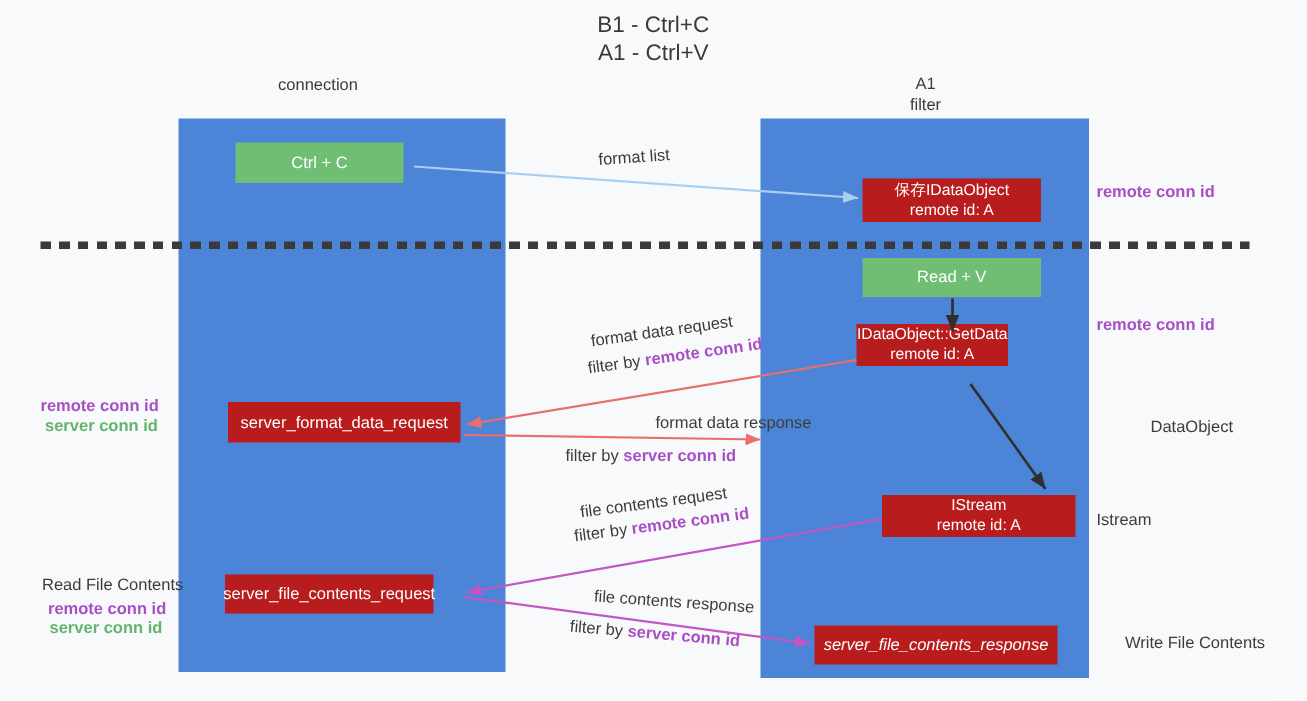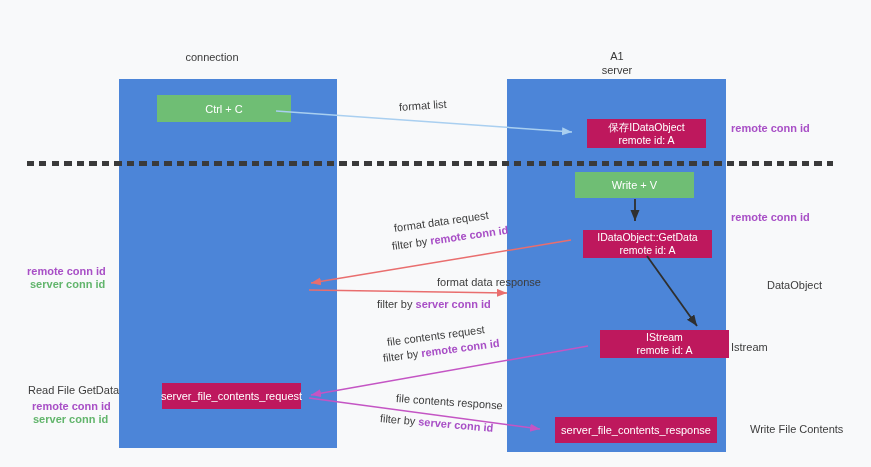--- a/index.html
+++ b/index.html
@@ -8,67 +8,74 @@
   .title{position:absolute;left:0;top:7px;width:100%;text-align:center;
          font-size:15px;line-height:19px;color:#3a3a3a;z-index:6;}
   .hdr{position:absolute;width:120px;text-align:center;font-size:11px;line-height:14px;color:#3a3a3a;z-index:6;}
   .lane{position:absolute;background:#4c85d8;z-index:1;}
   .dashed{position:absolute;left:27px;top:161px;width:806px;height:4.5px;z-index:3;
           background:repeating-linear-gradient(90deg,#3a3a3a 0 7px,transparent 7px 12.5px);}
   .node{position:absolute;display:flex;align-items:center;justify-content:center;
         color:#ffffff;font-size:11px;text-align:center;z-index:2;}
   .node.two{flex-direction:column;font-size:10.5px;line-height:13px;}
   .green{background:#6fbe74;}
-  .orange{background:#be185d;margin-left:12px;}
+  .orange{background:#b91c1c;}
   .arrows{position:absolute;left:0;top:0;z-index:4;pointer-events:none;}
   .lbl{position:absolute;font-size:11px;white-space:nowrap;color:#3c3c3c;z-index:5;transform-origin:left center;}
   .purple{color:#a84fc6;font-weight:bold;}
   .greent{color:#62b56c;font-weight:bold;}
 </style>
 </head>
 <body>
 
 <div id="page">
 
+  <div class="title">
+    <div>B1 - Ctrl+C</div>
+    <div>A1 - Ctrl+V</div>
+  </div>
 
   <div class="hdr" style="left:152px;top:50px;">
     <div>connection</div>
   </div>
   <div class="hdr" style="left:557px;top:49px;">
     <div>A1</div>
-    <div>server</div>
+    <div>filter</div>
   </div>
 
   <div class="lane" style="left:119px;top:79px;width:218px;height:369px;"></div>
   <div class="lane" style="left:507px;top:79px;width:219px;height:373px;"></div>
 
   <div class="dashed"></div>
 
-  <div class="node green" style="left:157px;top:95px;width:134px;height:27px;text-align:right;">
+  <div class="node green" style="left:157px;top:95px;width:112px;height:27px;text-align:right;">
     <span>Ctrl + C</span>
   </div>
   <div class="node orange two" style="left:575px;top:119px;width:119px;height:29px;">
     <span>保存IDataObject</span>
     <span>remote id: A</span>
   </div>
   <div class="node green" style="left:575px;top:172px;width:119px;height:26px;">
-    <span>Write + V</span>
+    <span>Read + V</span>
   </div>
-  <div class="node orange two" style="left:571px;top:230px;width:129px;height:28px;">
+  <div class="node orange two" style="left:571px;top:216px;width:101px;height:28px;">
     <span>IDataObject::GetData</span>
     <span>remote id: A</span>
+  </div>
+  <div class="node orange" style="left:152px;top:268px;width:155px;height:27px;">
+    <span>server_format_data_request</span>
   </div>
   <div class="node orange two" style="left:588px;top:330px;width:129px;height:28px;">
     <span>IStream</span>
     <span>remote id: A</span>
   </div>
   <div class="node orange" style="left:150px;top:383px;width:139px;height:26px;">
     <span>server_file_contents_request</span>
   </div>
-  <div class="node orange" style="left:543px;top:417px;width:162px;height:26px;">
+  <div class="node orange" style="left:543px;top:417px;width:162px;height:26px;font-style:italic;">
     <span>server_file_contents_response</span>
   </div>
 
   <svg class="arrows" width="871" height="467">
     <defs>
       <marker id="m-blue" markerUnits="userSpaceOnUse" markerWidth="11" markerHeight="9" refX="10" refY="4" orient="auto">
         <path d="M0,0 L10,4 L0,8 Z" fill="#a9cff0"></path>
       </marker>
       <marker id="m-black" markerUnits="userSpaceOnUse" markerWidth="13" markerHeight="11" refX="11" refY="4.5" orient="auto">
         <path d="M0,0 L11,4.5 L0,9 Z" fill="#2f2f2f"></path>
@@ -112,17 +119,17 @@
   </div>
 
   <div class="lbl purple" style="left:731px;top:122px;">remote conn id</div>
   <div class="lbl purple" style="left:731px;top:211px;">remote conn id</div>
   <div class="lbl" style="left:767px;top:233px;margin-top:46px;">DataObject</div>
   <div class="lbl" style="left:731px;top:341px;">Istream</div>
   <div class="lbl" style="left:750px;top:423px;">Write File Contents</div>
 
   <div class="lbl purple" style="left:27px;top:265px;">remote conn id</div>
   <div class="lbl greent" style="left:30px;top:278px;">server conn id</div>
-  <div class="lbl" style="left:28px;top:384px;">Read File GetData</div>
+  <div class="lbl" style="left:28px;top:384px;">Read File Contents</div>
   <div class="lbl purple" style="left:32px;top:400px;">remote conn id</div>
   <div class="lbl greent" style="left:33px;top:413px;">server conn id</div>
 
 </div>
 
 </body></html>

